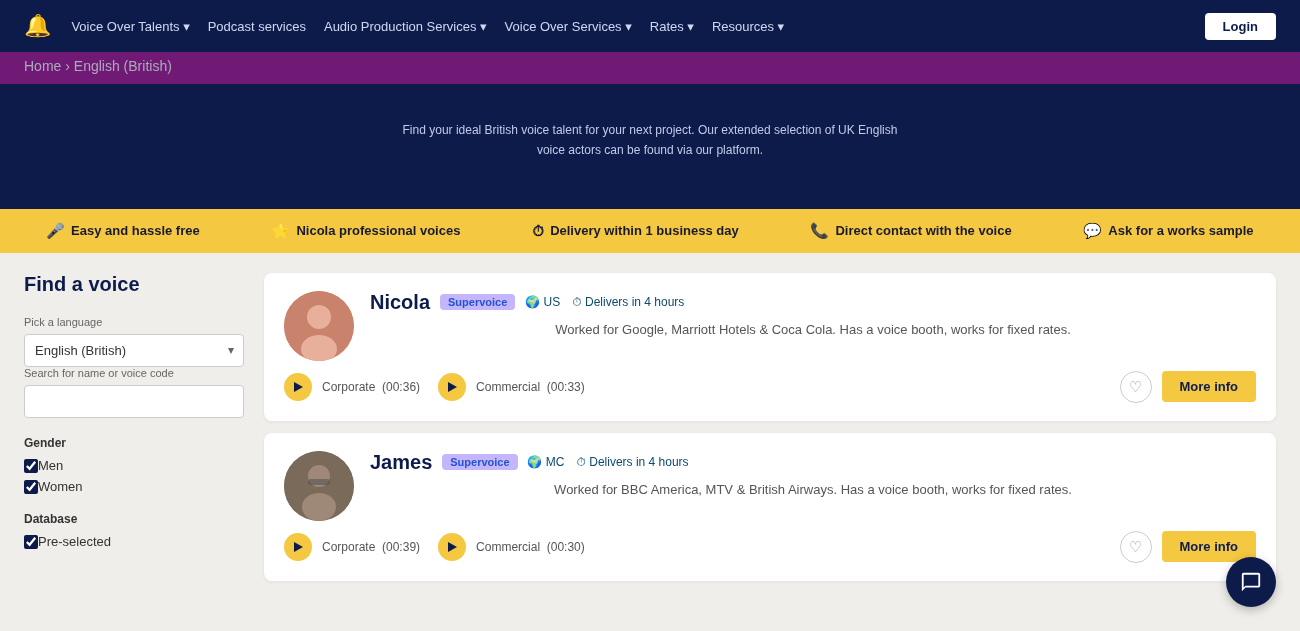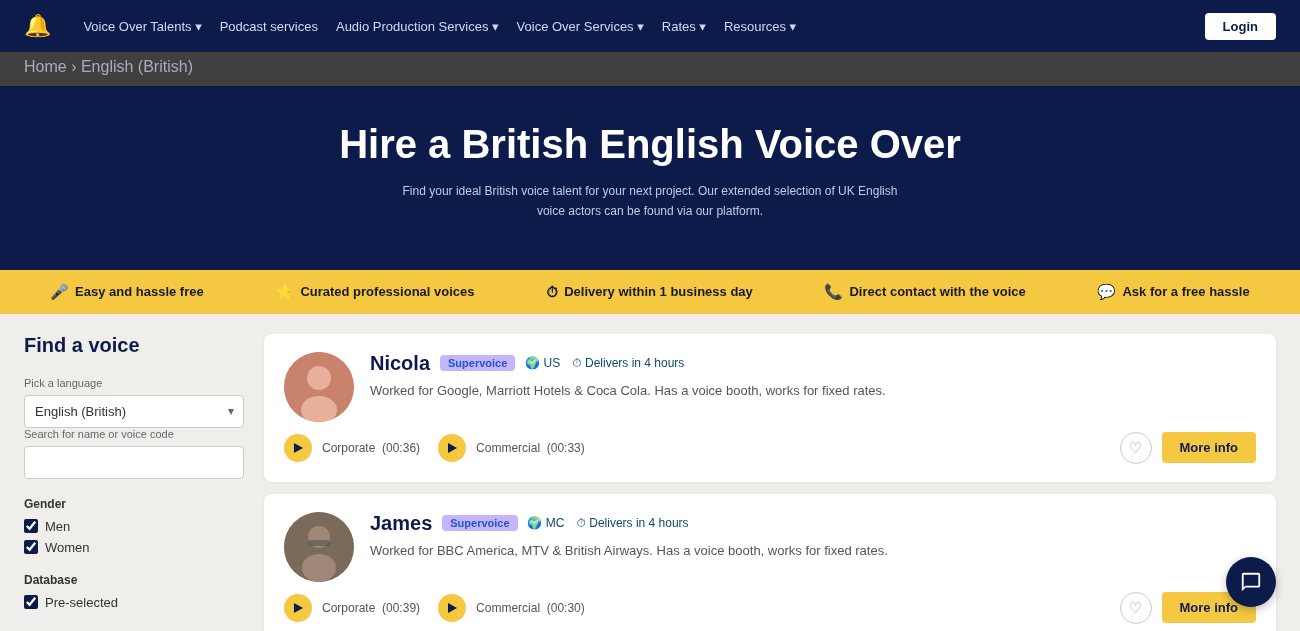--- a/index.html
+++ b/index.html
@@ -16,38 +16,37 @@
     }
     .nav-logo {
       display: flex; align-items: center; gap: 6px;
       color: #fff; font-size: 20px; font-weight: 700;
       flex-shrink: 0;
     }
     .nav-logo span { color: #f5c842; font-size: 22px; }
     .nav-links {
       display: flex; gap: 18px;
       flex: 1;
-      margin-left: 12px;
     }
     .nav-link {
       color: #d0d8f0; font-size: 13px; cursor: pointer;
       display: flex; align-items: center; gap: 3px;
       white-space: nowrap;
     }
     .nav-login {
       background: #fff; color: #0d1b4b;
       border: none; padding: 6px 18px;
       border-radius: 4px; font-size: 13px; font-weight: 700;
       cursor: pointer;
     }
 
     
     .breadcrumb {
-      background: #404040;
-      color: #aab; font-size: 16px;
+      background: #701a75;
+      color: #aab; font-size: 14px;
       padding: 6px 24px 10px;
     }
     .breadcrumb a { color: #aab; text-decoration: none; }
     .breadcrumb span { color: #aab; }
 
     
     .hero {
       background: #0d1b4b;
       text-align: center;
       padding: 36px 20px 48px;
@@ -104,21 +103,21 @@
     .select-wrapper::after {
       content: '▾'; position: absolute; right: 10px; top: 50%;
       transform: translateY(-50%); pointer-events: none;
       font-size: 12px; color: #666;
     }
     .section-title {
       font-size: 12px; font-weight: 700; color: #333;
       margin-top: 18px; margin-bottom: 8px;
     }
     .checkbox-row {
-      display: flex; align-items: flex-start; gap: 7px;
+      display: flex; align-items: flex-end; 
       margin-bottom: 6px;
     }
     .checkbox-row input[type=checkbox] { accent-color: #0d1b4b; width: 14px; height: 14px; }
     .checkbox-row label { font-size: 13px; color: #333; }
 
     
     .voice-list { flex: 1; display: flex; flex-direction: column; gap: 12px; }
 
     .voice-card {
       background: #fff; border-radius: 8px;
@@ -130,21 +129,21 @@
     }
     .avatar {
       width: 70px; height: 70px; border-radius: 50%;
       flex-shrink: 0; overflow: hidden;
       display: flex; align-items: center; justify-content: center;
     }
     .avatar-nicola { background: linear-gradient(135deg, #c9826b 40%, #e8b09a); }
     .avatar-james  { background: linear-gradient(135deg, #7a6a5a 40%, #a08878); }
     .avatar svg { width: 70px; height: 70px; }
 
-    .voice-info { flex: 1; }
+    .voice-info { flex: 1; text-align: center; }
     .voice-header {
       display: flex; align-items: center; gap: 10px;
       margin-bottom: 4px;
     }
     .voice-name { font-size: 20px; font-weight: 700; color: #0d1b4b; }
     .supervoice-badge {
       background: #c4b5fd; color: #2255cc;
       font-size: 11px; font-weight: 600;
       padding: 2px 8px; border-radius: 4px;
     }
@@ -209,44 +208,43 @@
   <button class="nav-login">Login</button>
 </nav>
 
 <div class="breadcrumb">
   <a>Home</a>
   <span> › </span>
   <span>English (British)</span>
 </div>
 
 <div class="hero">
-  <h1>Hire a British English Voice Over</h1>
   <p>Find your ideal British voice talent for your next project. Our extended selection of UK English voice actors can be found via our platform.</p>
 </div>
 
 <div class="badges-bar">
   <div class="badge-item">
     <span class="badge-icon">🎤</span>
     <span>Easy and hassle free</span>
   </div>
   <div class="badge-item">
     <span class="badge-icon">⭐</span>
-    <span>Curated professional voices</span>
+    <span>Nicola professional voices</span>
   </div>
   <div class="badge-item">
     <span class="badge-icon">⏱</span>
     <span>Delivery within 1 business day</span>
   </div>
   <div class="badge-item">
     <span class="badge-icon">📞</span>
     <span>Direct contact with the voice</span>
   </div>
   <div class="badge-item">
     <span class="badge-icon">💬</span>
-    <span>Ask for a free hassle</span>
+    <span>Ask for a works sample</span>
   </div>
 </div>
 
 <div class="main-layout">
 
   <div class="sidebar">
     <h2>Find a voice</h2>
 
     <label class="field-label">Pick a language</label>
     <div class="select-wrapper">

